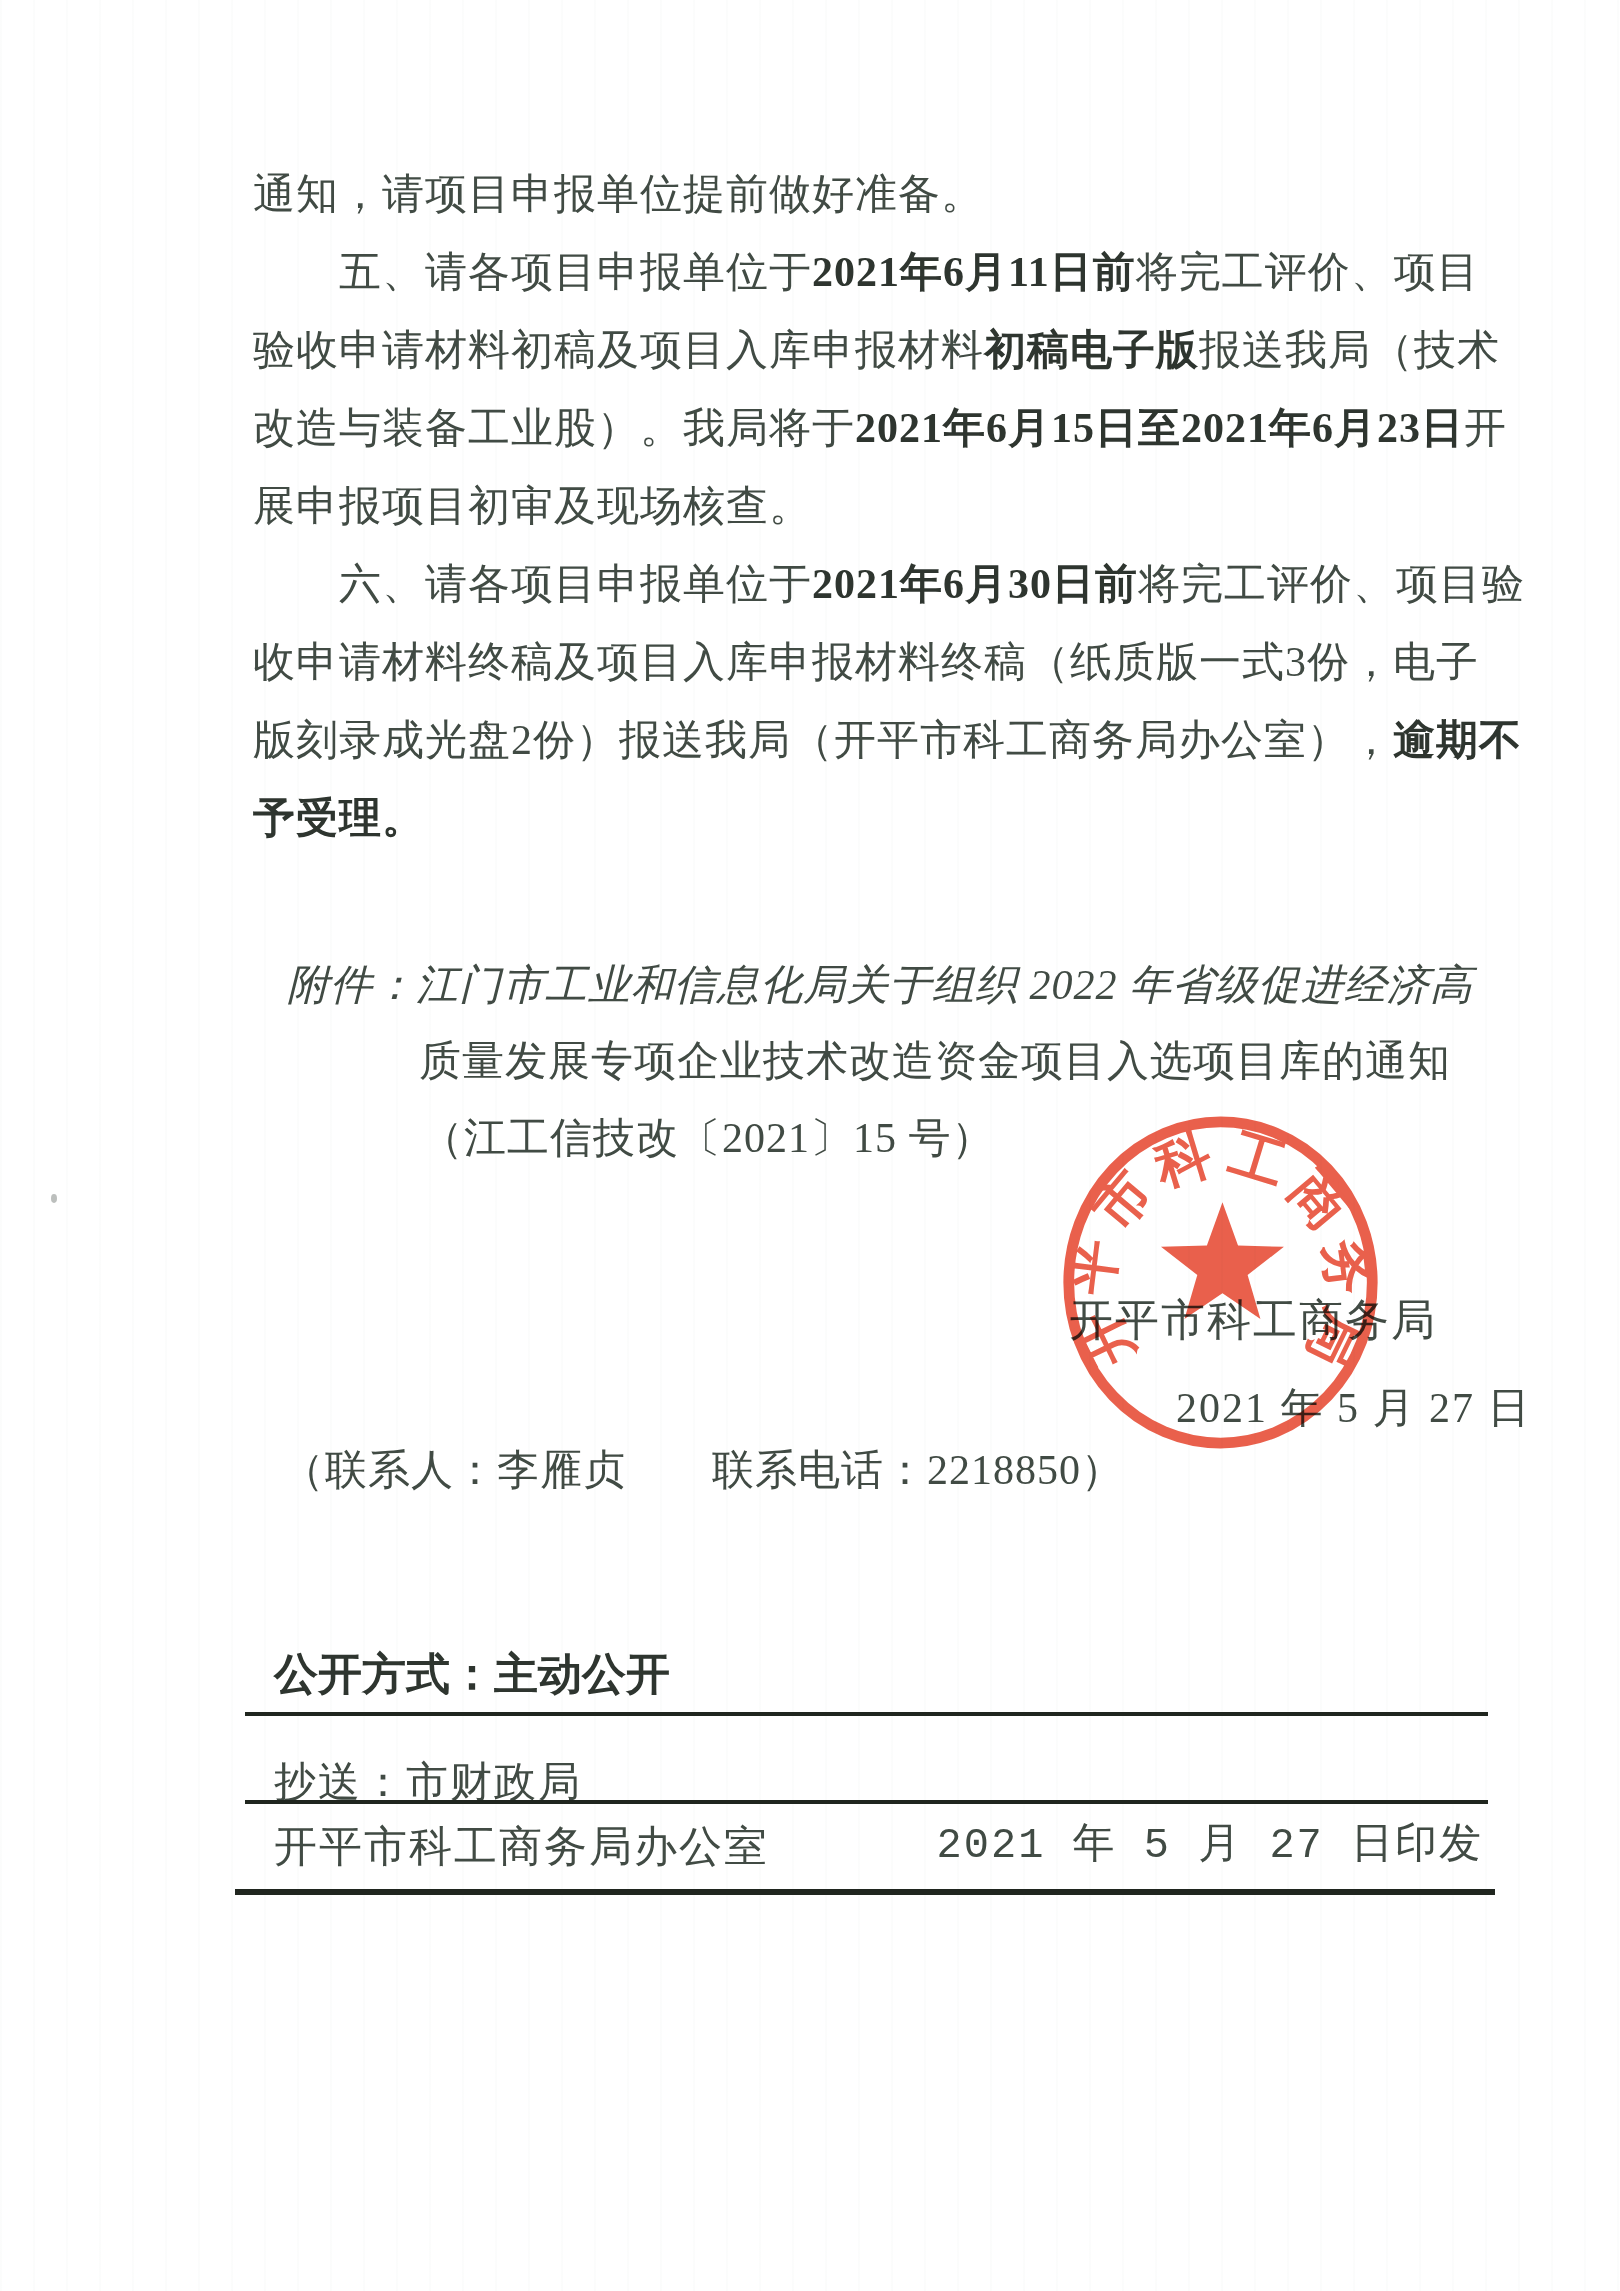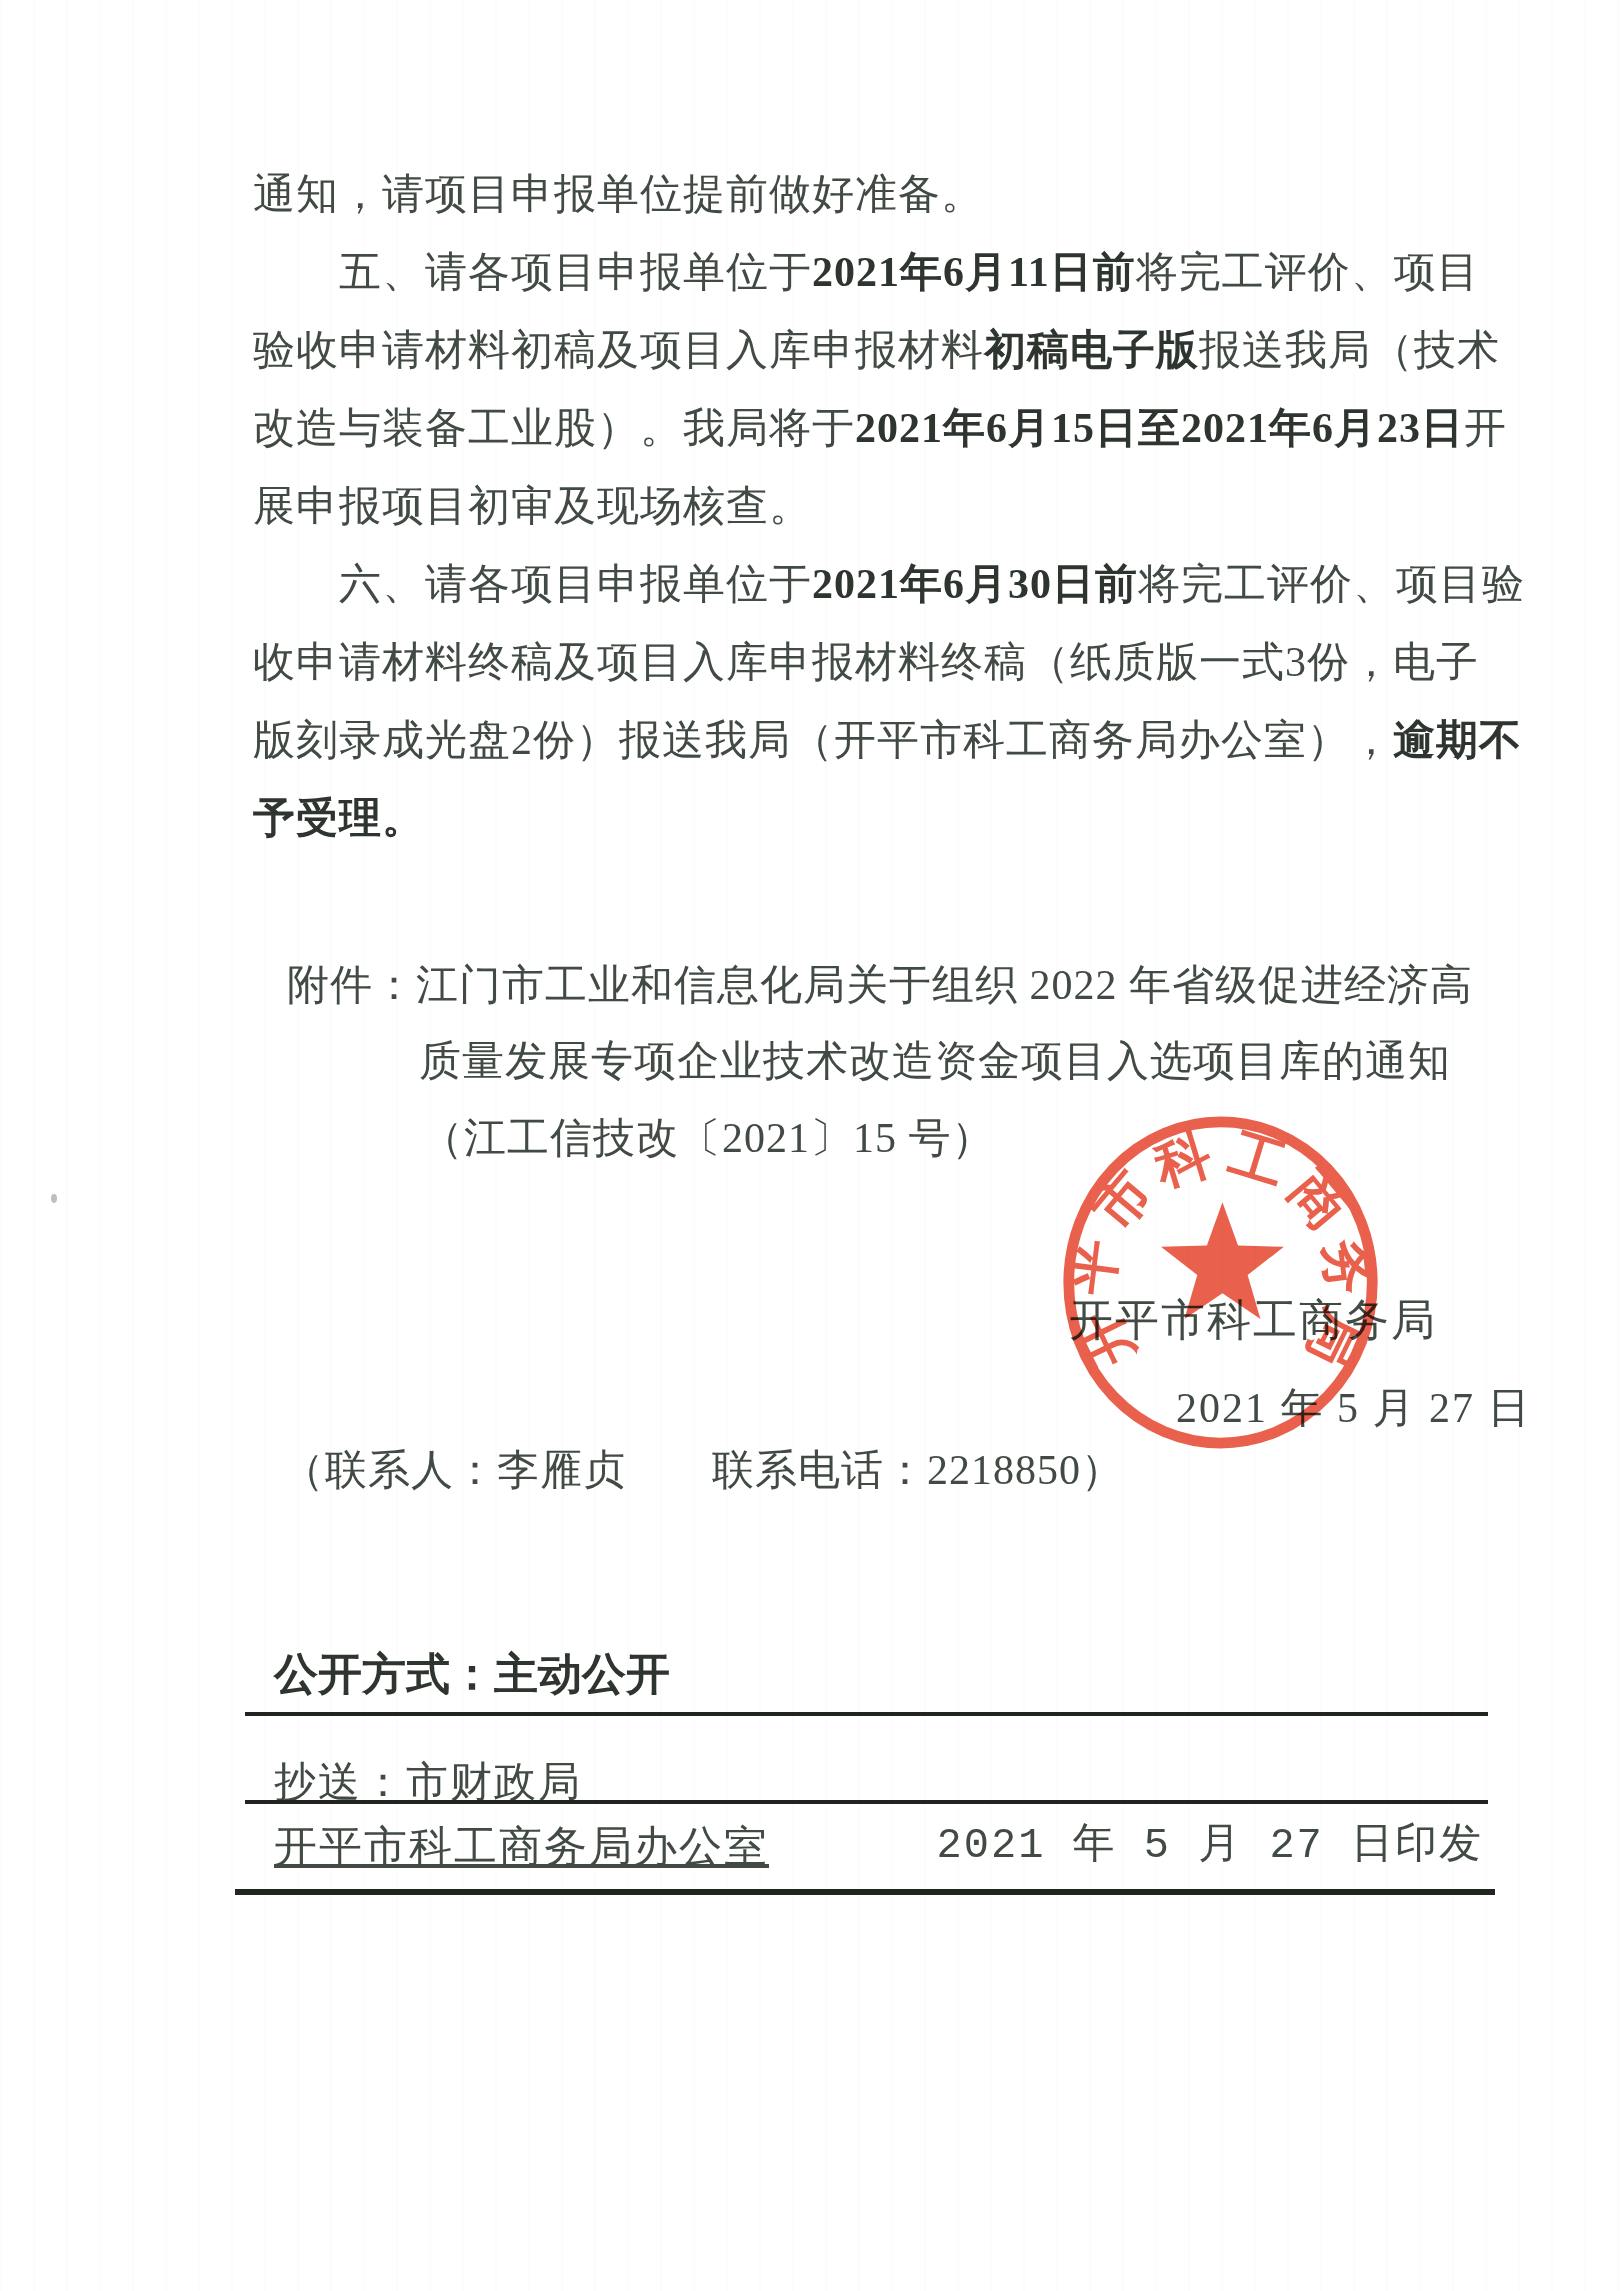--- a/index.html
+++ b/index.html
@@ -20,21 +20,21 @@
   }
   .bodyline.indent{padding-left:86px;}
   .bodyline .bold{font-weight:700;color:#2e352f;}
   .att{height:78px;line-height:78px;font-size:42px;letter-spacing:1px;white-space:nowrap;}
   .sig{height:74px;line-height:74px;font-size:44px;letter-spacing:2px;white-space:nowrap;}
   .sigdate{height:74px;line-height:74px;font-size:42px;letter-spacing:2px;white-space:nowrap;margin-left:31px;}
   .contact{height:74px;line-height:74px;font-size:42px;letter-spacing:1px;white-space:nowrap;}
   .f-disclosure{height:55px;line-height:55px;font-size:44px;font-weight:700;
     font-family:"Liberation Sans","DejaVu Sans",sans-serif;color:#2e352f;white-space:nowrap;}
   .f-cc{height:55px;line-height:55px;font-size:42px;letter-spacing:2px;white-space:nowrap;margin-top:23px;}
-  .f-issuer{height:55px;line-height:55px;font-size:43px;letter-spacing:2px;white-space:nowrap;text-decoration:underline;}
+  .f-issuer{height:55px;line-height:55px;font-size:43px;letter-spacing:2px;white-space:nowrap;}
   .f-print{height:55px;line-height:55px;font-size:42px;letter-spacing:2px;white-space:nowrap;}
   .rule{background:#20261f;}
   .speck{width:5.9px;height:8.8px;border-radius:50%;background:rgba(62,72,66,.35);}
   .seal{mix-blend-mode:multiply;opacity:.88;}
 </style>
 </head>
 <body>
 
 <div class="page">
 
@@ -43,21 +43,21 @@
       <div class="bodyline indent"><span>五、请各项目申报单位于</span><span class="bold">2021年6月11日前</span><span>将完工评价、项目</span></div>
       <div class="bodyline"><span>验收申请材料初稿及项目入库申报材料</span><span class="bold">初稿电子版</span><span>报送我局（技术</span></div>
       <div class="bodyline"><span>改造与装备工业股）。我局将于</span><span class="bold">2021年6月15日至2021年6月23日</span><span>开</span></div>
       <div class="bodyline"><span>展申报项目初审及现场核查。</span></div>
       <div class="bodyline indent"><span>六、请各项目申报单位于</span><span class="bold">2021年6月30日前</span><span>将完工评价、项目验</span></div>
       <div class="bodyline"><span>收申请材料终稿及项目入库申报材料终稿（纸质版一式3份，电子</span></div>
       <div class="bodyline"><span>版刻录成光盘2份）报送我局（开平市科工商务局办公室），</span><span class="bold">逾期不</span></div>
       <div class="bodyline"><span class="bold">予受理。</span></div>
     </div>
 
-  <div class="abs att" style="left:287px;top:946px;">附件：江门市工业和信息化局关于组织 2022 年省级促进经济高</div>
+  <div class="abs att" style="left:287px;top:946px;font-style:italic;">附件：江门市工业和信息化局关于组织 2022 年省级促进经济高</div>
   <div class="abs att" style="left:419px;top:1022px;">质量发展专项企业技术改造资金项目入选项目库的通知</div>
   <div class="abs att" style="left:421px;top:1099px;">（江工信技改〔2021〕15 号）</div>
 
   <div class="abs sig" style="left:1069px;top:1284px;">开平市科工商务局</div>
   <div class="abs sigdate" style="left:1145px;top:1371px;">2021 年 5 月 27 日</div>
 
   <div class="abs contact" style="left:282px;top:1433px;">（联系人：李雁贞　　联系电话：2218850）</div>
 
   <svg class="abs seal" style="left:1057px;top:1110px;" width="327" height="345" viewBox="0 0 334 352">
     <ellipse cx="167" cy="176" rx="155" ry="164" fill="none" stroke="#e64a33" stroke-width="11"></ellipse>

